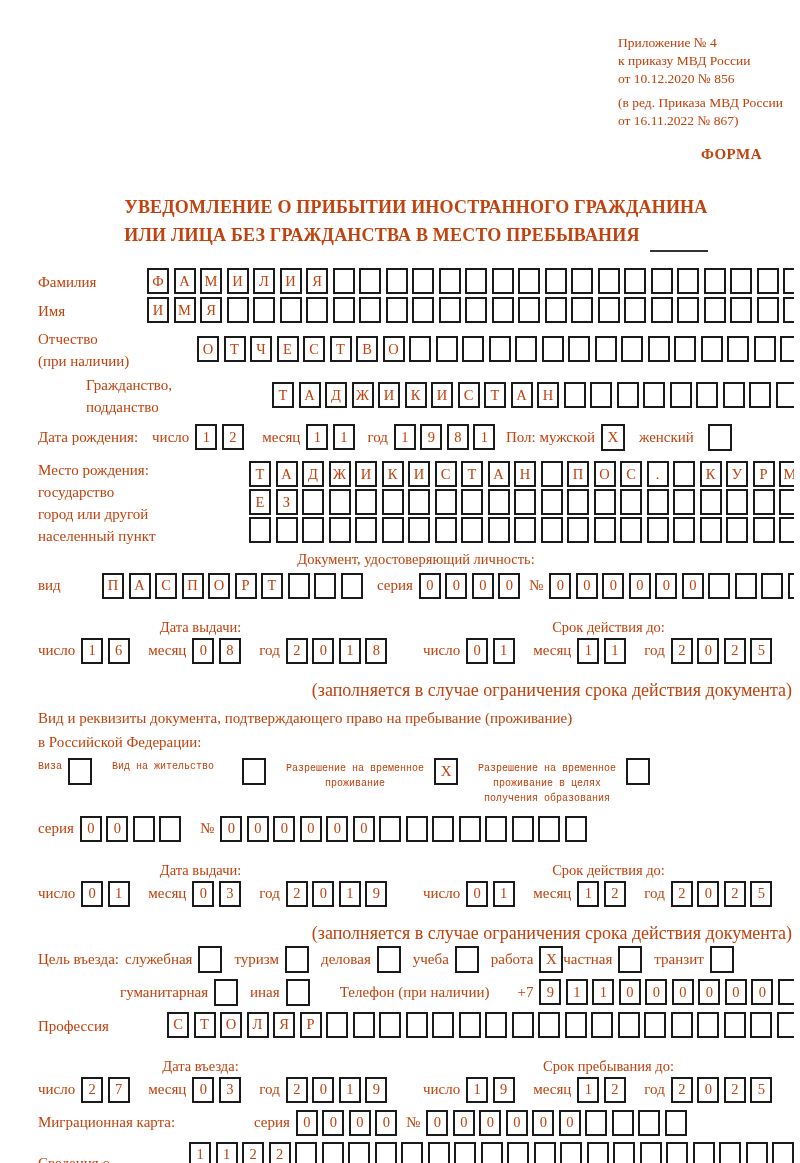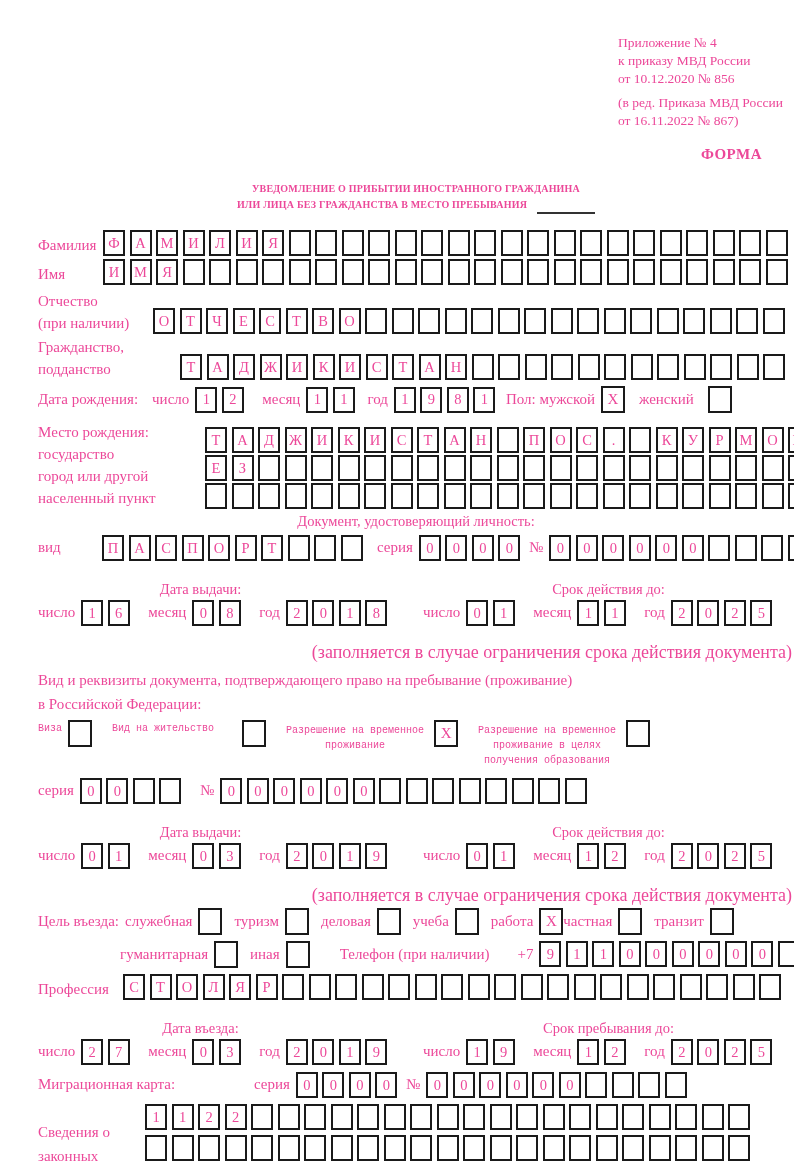--- a/index.html
+++ b/index.html
@@ -1,31 +1,31 @@
 <!DOCTYPE html>
 <html><head>
 <meta charset="utf-8">
 <style>
   html,body{margin:0;padding:0;background:#e8e8e8;}
   .page{
-    width:800px;height:1163px;background:#ffffff;color:#ec4899;
+    width:800px;height:1163px;background:#ffffff;color:#c2410c;
     font-family:"Liberation Serif","DejaVu Serif",serif;
     box-sizing:border-box;padding:34px 6px 0 38px;
     position:relative;overflow:hidden;margin:0 auto;
   }
   
   .appendix{margin-left:580px;font-size:13.5px;line-height:1.35;}
   .amend{margin-top:5px;}
   .forma{font-weight:bold;font-size:15px;letter-spacing:.5px;text-align:right;margin:16px 32px 0 0;}
   
-  .title{text-align:center;font-weight:bold;font-size:10px;line-height:1.55;margin-top:18px;letter-spacing:.2px;}
+  .title{text-align:center;font-weight:bold;font-size:18px;line-height:1.55;margin-top:31px;letter-spacing:.2px;}
   .tline{display:inline-block;width:58px;border-bottom:2px solid #333;margin-left:10px;}
   .sec{font-weight:bold;font-size:15px;margin-top:24px;white-space:nowrap;letter-spacing:.15px;}
   
-  .row{display:flex;align-items:flex-end;margin-top:3px;}
+  .row{display:flex;align-items:center;margin-top:3px;gap:44px;}
   .lbl{font-size:15px;padding-top:4px;flex:none;line-height:1.4;}
   .lblcol{flex:none;font-size:15px;line-height:22px;padding-top:2px;}
   .boxrow{display:flex;flex-wrap:nowrap;overflow:hidden;min-width:0;}
   .grow{flex:1;}
   .box{
     display:inline-flex;align-items:center;justify-content:center;flex:none;
     width:22px;height:26px;border:2px solid #1a1a1a;box-sizing:border-box;
     margin-right:4.5px;font-size:14.5px;line-height:1;
   }
   .cbox{
@@ -169,21 +169,21 @@
         <span class="box"></span>
         <span class="box"></span>
         <span class="box"></span>
         <span class="box"></span>
         <span class="box"></span>
         <span class="box"></span>
         <span class="box"></span>
       </div>
   </div>
 
-  <div class="row" style="margin-top:0;">
+  <div class="row" style="margin-top:0;margin-left:48px;">
     <div class="lblcol" style="width:142px;">
       <div>Гражданство,</div>
       <div>подданство</div>
     </div>
     <div class="boxrow grow">
         <span class="box">Т</span>
         <span class="box">А</span>
         <span class="box">Д</span>
         <span class="box">Ж</span>
         <span class="box">И</span>

